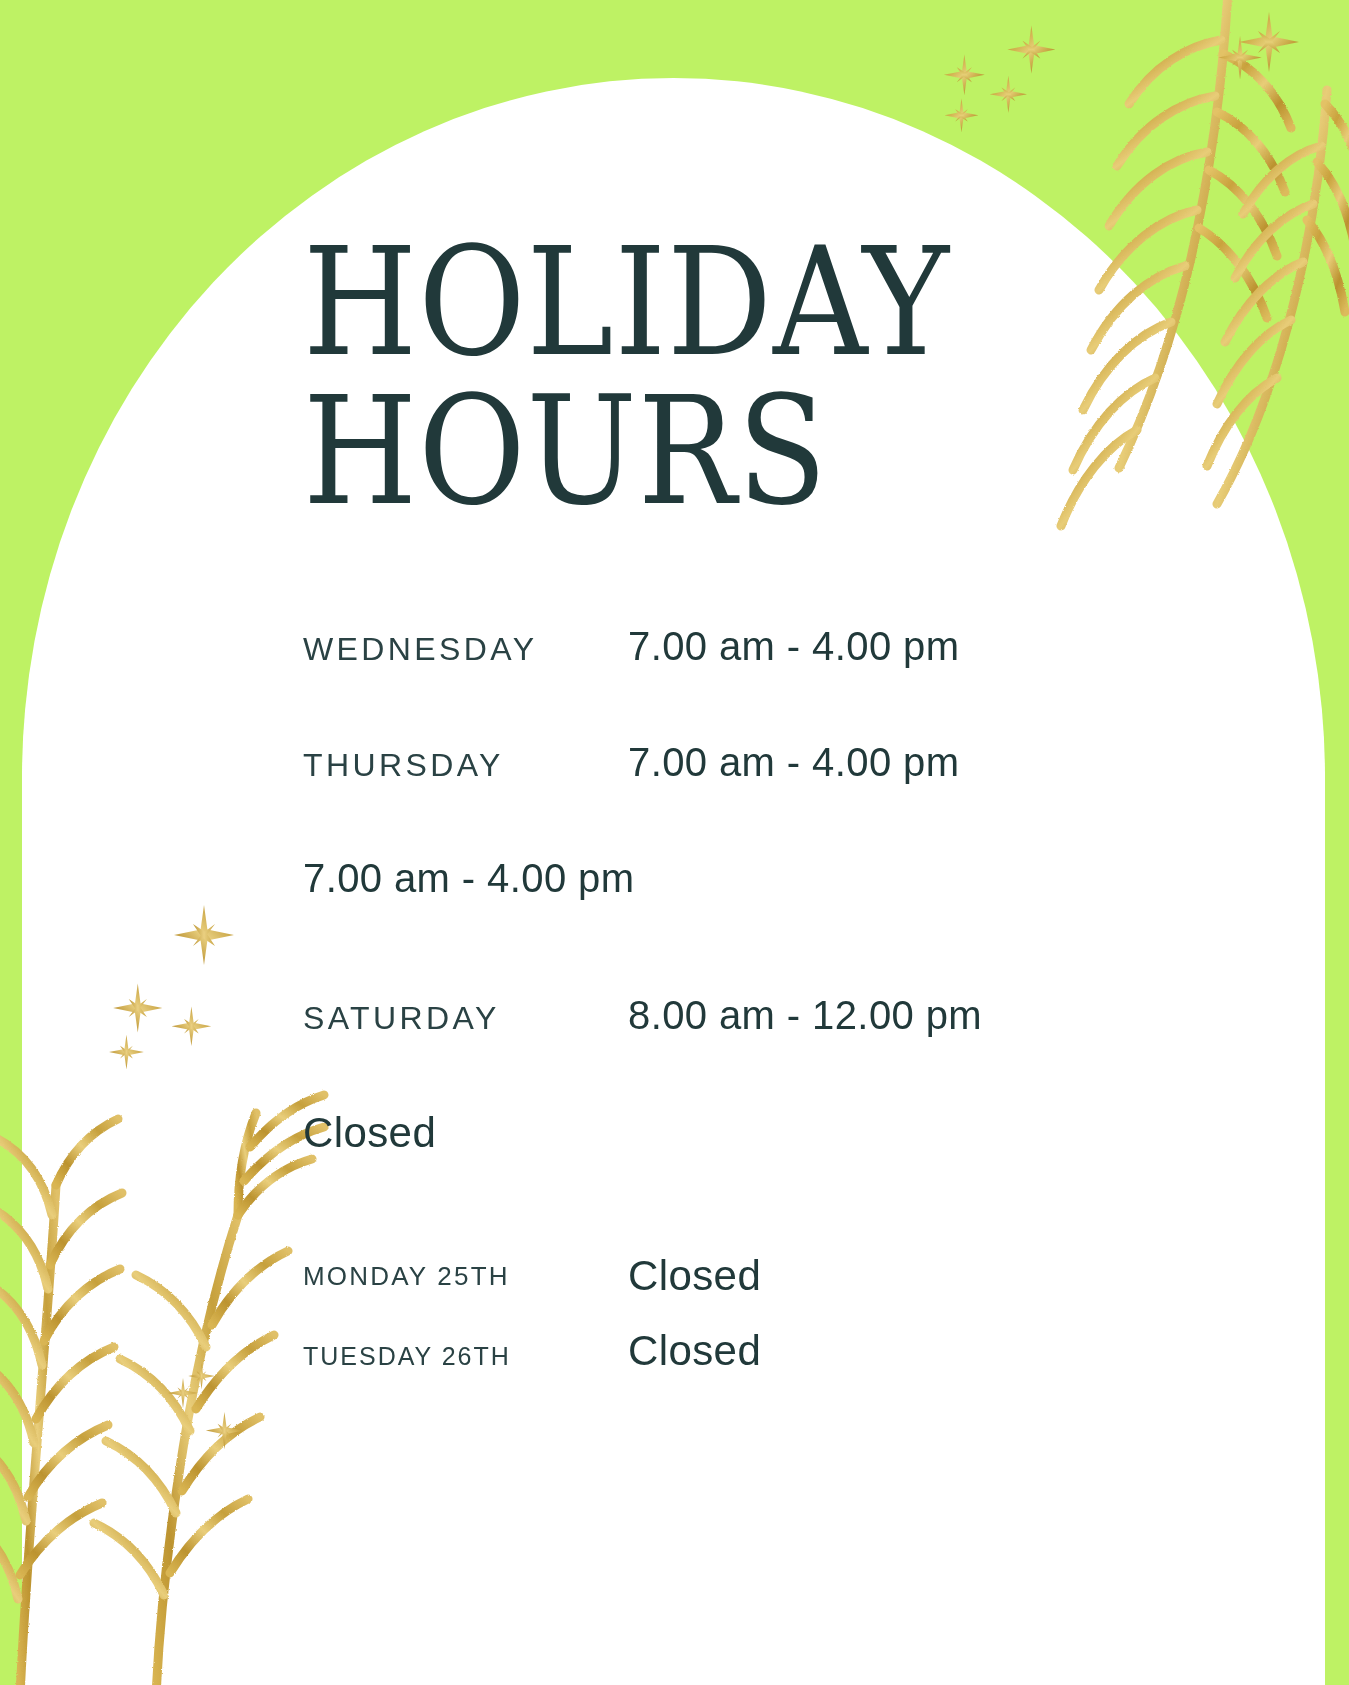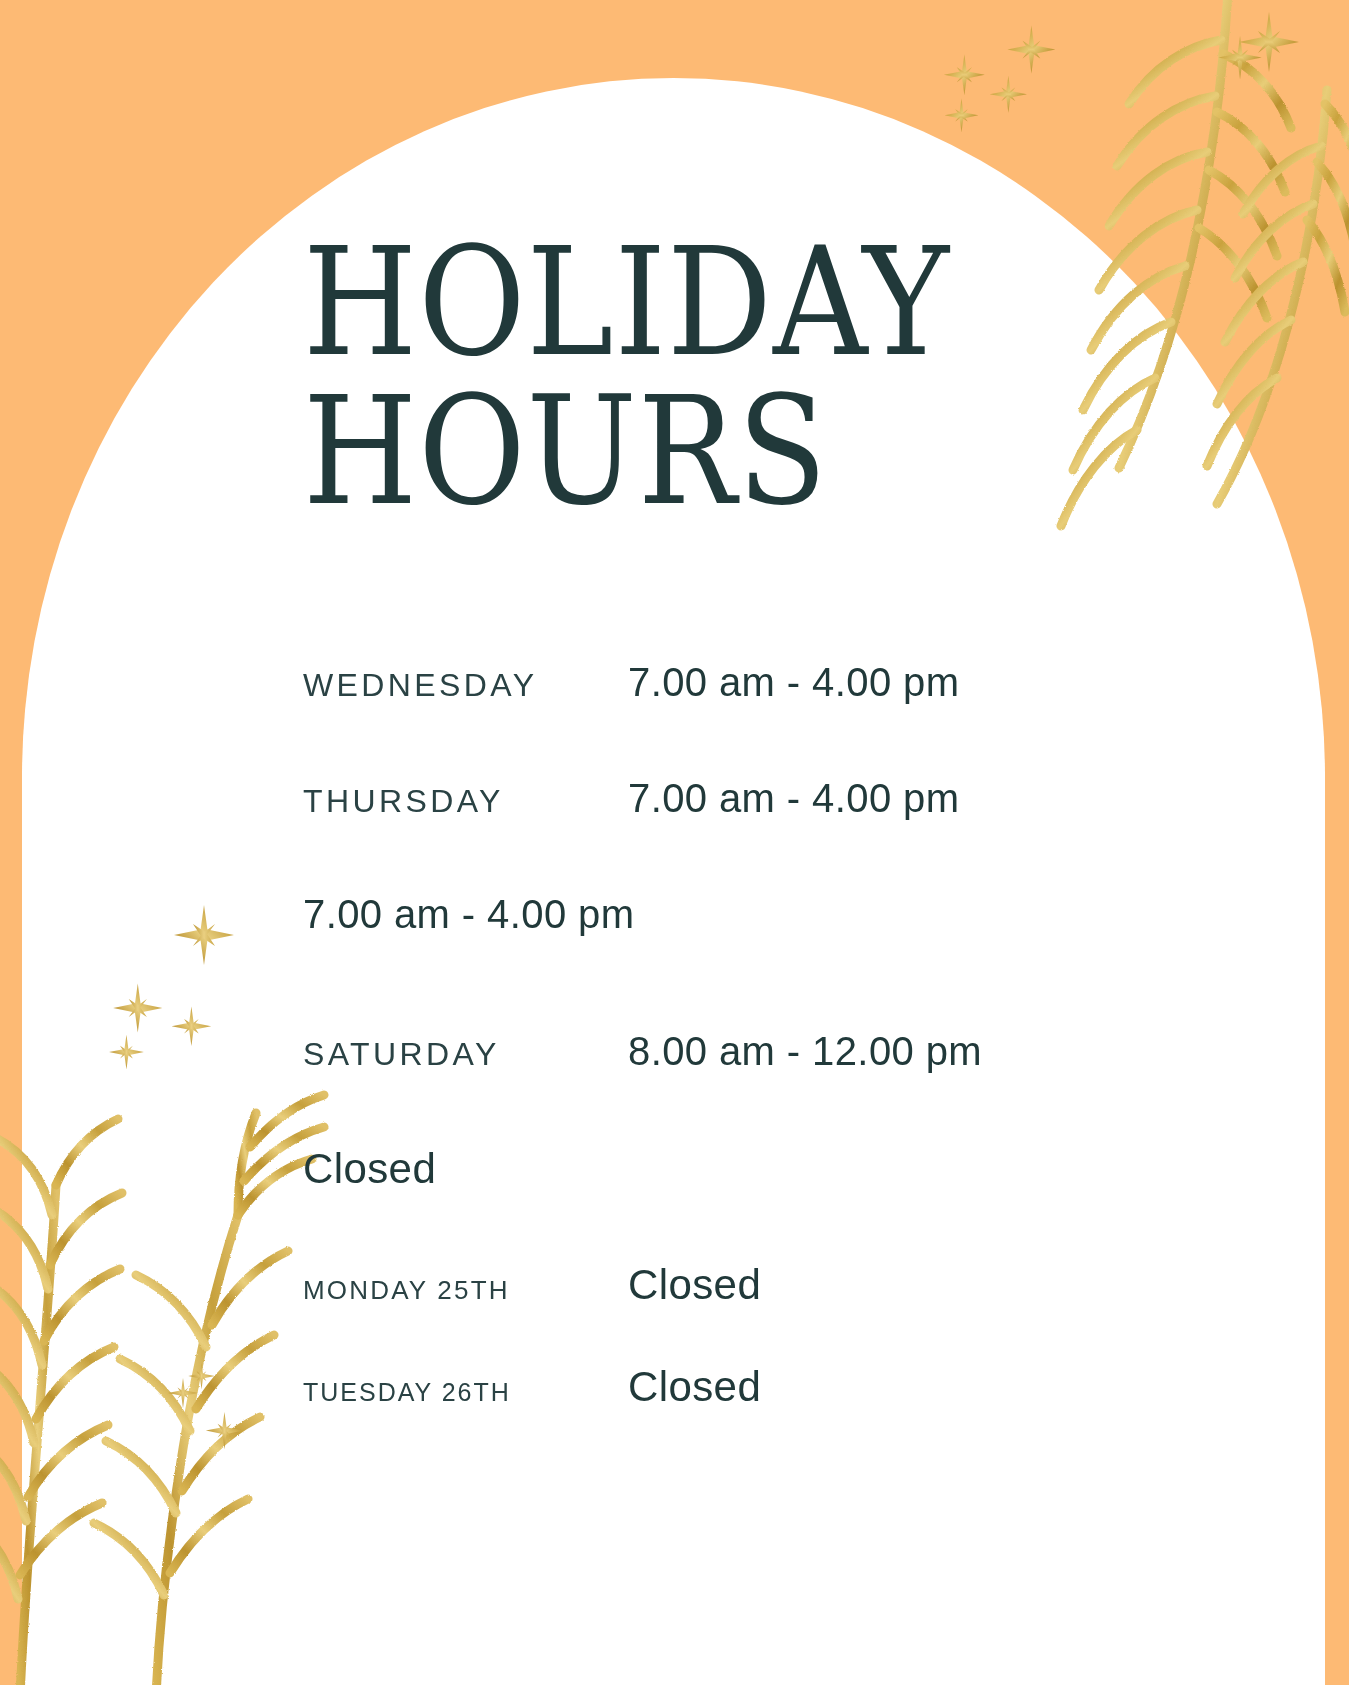--- a/index.html
+++ b/index.html
@@ -14,21 +14,21 @@
     background: #eeeeee;
     font-family: "Liberation Sans", sans-serif;
     position: relative;
   }
 
   #poster {
     position: absolute;
     inset: 0;
     width: 1349px;
     height: 1685px;
-    background: #fdba74;
+    background: #bef264;
     overflow: hidden;
     text-decoration: underline;
   }
 
   
   .arch {
     position: absolute;
     left: 22px;
     top: 78px;
     width: 1303px;
@@ -69,21 +69,21 @@
     text-transform: uppercase;
     font-stretch: condensed;
     transform: scaleX(0.97);
     transform-origin: left top;
   }
   .title .line { display: block; white-space: nowrap; }
 
   .hours {
     position: absolute;
     left: 303px;
-    top: 660px;
+    top: 624px;
     width: 820px;
   }
 
   .row {
     display: flex;
     align-items: baseline;
     color: #21393a;
   }
   .day {
     width: 325px;
@@ -99,21 +99,21 @@
     color: #21393a;
     white-space: nowrap;
   }
 
   
   .row.r0 { height: 116px; }
   .row.r1 { height: 116px; }
   .row.r2 { height: 116px; }
   .row.r3 { height: 116px; margin-top: 21px; }
   .row.r4 { height: 116px; }
-  .row.r5 { height: 102px; }
+  .row.r5 { height: 102px; align-items: center; }
   .row.r6 { height: 100px; }
 
   .r0 .day, .r1 .day, .r2 .day, .r3 .day { font-size: 32px; letter-spacing: 3.4px; }
   .r4 .day { font-size: 29px; letter-spacing: 2.6px; }
   .r5 .day { font-size: 26px; letter-spacing: 2.2px; }
   .r6 .day { font-size: 25px; letter-spacing: 2.0px; }
 
   .r0 .time, .r1 .time, .r2 .time, .r3 .time { font-size: 40px; letter-spacing: 0.4px; }
   .r4 .time, .r5 .time, .r6 .time { font-size: 42px; letter-spacing: 0.4px; }
 </style>

